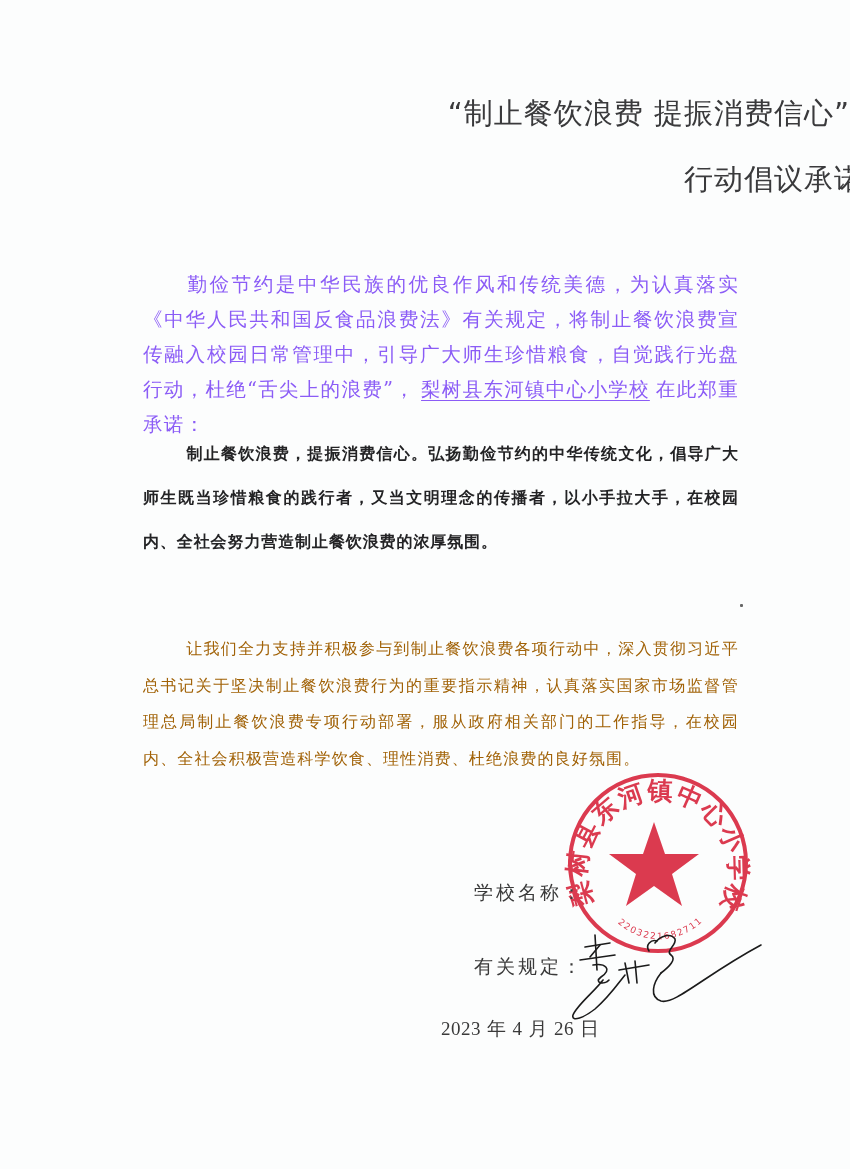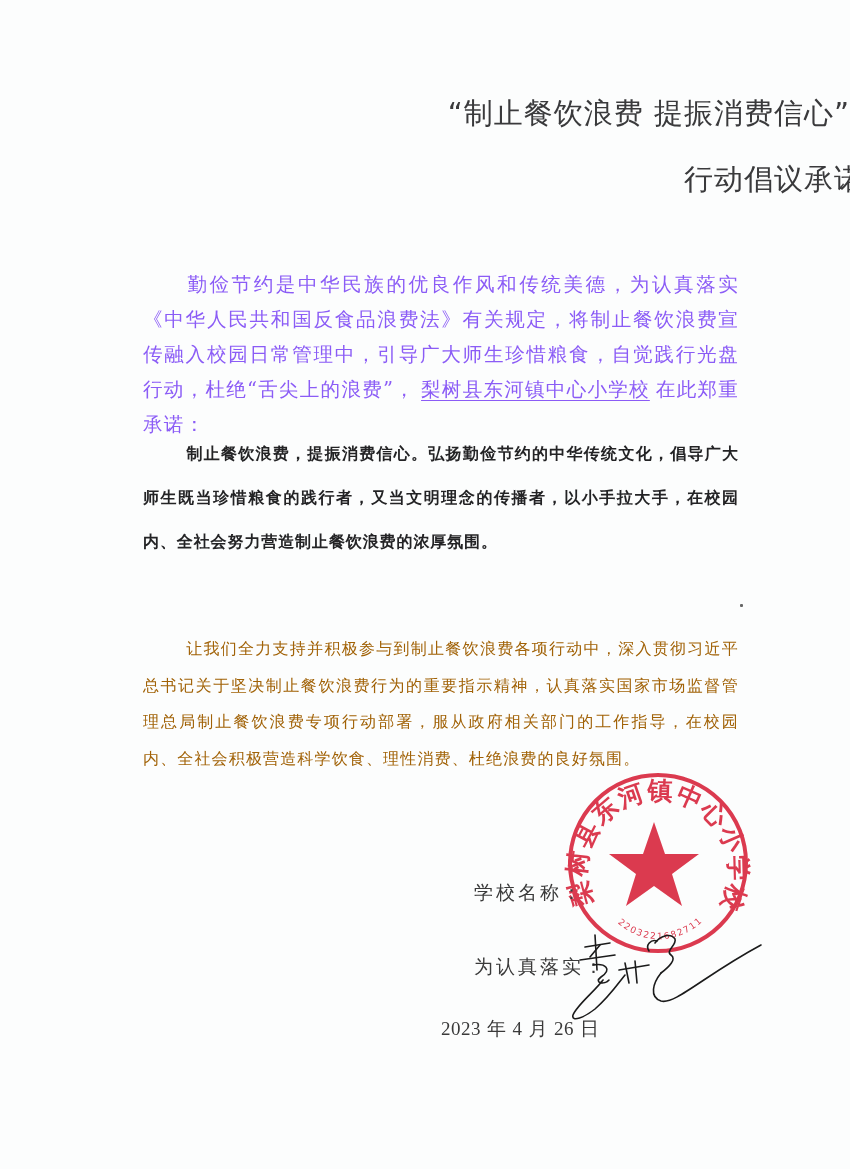--- a/index.html
+++ b/index.html
@@ -66,21 +66,21 @@
     <polygon fill="#d8263d" points="95,48 106,80 140,80 113,100 123,132 95,112 67,132 77,100 50,80 84,80" transform="translate(-4,6) scale(1)"></polygon>
     <text fill="#d8263d" font-family="DejaVu Sans, sans-serif" font-size="25" font-weight="bold" letter-spacing="2">
       <textPath href="#sealArc" startOffset="2%">梨树县东河镇中心小学校</textPath>
     </text>
     <text fill="#d8263d" font-family="DejaVu Sans, sans-serif" font-size="9" letter-spacing="1.5">
       <textPath href="#codeArc" startOffset="8%">2203221682711</textPath>
     </text>
   </svg>
 
   <div class="sign-label school-label">学校名称：</div>
-  <div class="sign-label rep-label">为认真落实：</div>
+  <div class="sign-label rep-label">有关规定：</div>
 
   <svg class="signature" viewBox="0 0 200 100" xmlns="http://www.w3.org/2000/svg">
     <g fill="none" stroke="#1b1b1b" stroke-width="1.6" stroke-linecap="round" stroke-linejoin="round">
       <path d="M 30 10 L 32 45"></path>
       <path d="M 20 22 L 45 18"></path>
       <path d="M 15 35 L 50 30"></path>
       <path d="M 35 20 L 25 32"></path>
       <path d="M 28 40 C 40 38, 48 44, 36 52 C 28 58, 40 60, 44 55"></path>
       <path d="M 38 55 C 30 66, 12 80, 8 90 C 6 98, 20 92, 30 84 C 44 72, 52 60, 60 50"></path>
       <path d="M 60 38 L 64 58"></path>

